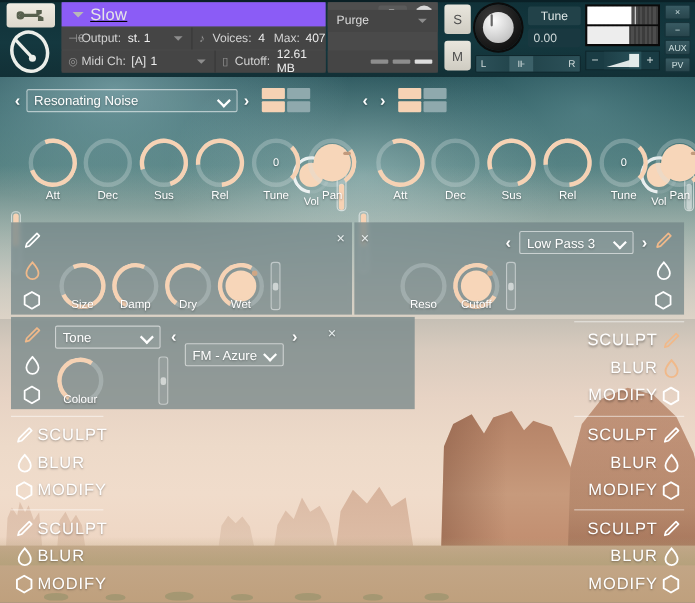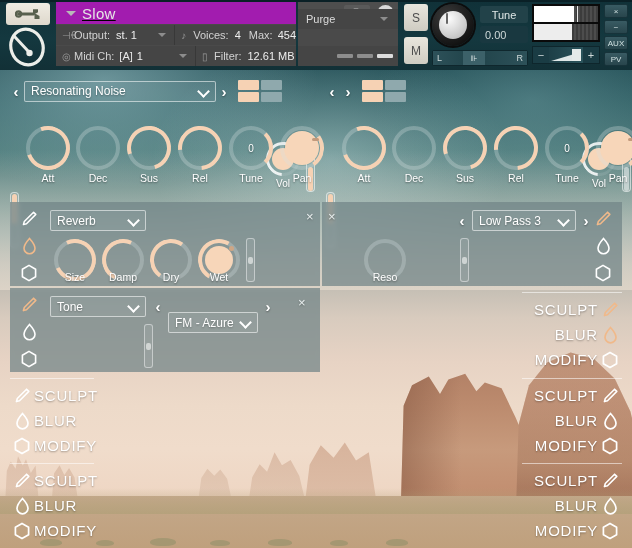--- a/index.html
+++ b/index.html
@@ -70,21 +70,21 @@
   .khdr-top-line { position:absolute; left:0; top:0; width:632px; height:2px; background:#0a2026; }
 
   .wrench-btn { position:absolute; left:6px; top:3px; width:44px; height:22px;
     background: linear-gradient(180deg,#f0ece3,#ded8cc); border-radius:3px;
     display:flex; align-items:center; justify-content:center; }
   .logo { position:absolute; left:4px; top:26px; width:48px; height:42px; }
 
   .inst-panel { position:absolute; left:56px; top:2px; width:240px; height:64px;
     background:#4a4a4a; border-radius:2px; }
   .inst-title-row { position:absolute; left:0; top:0; width:240px; height:22px;
-    background:#a21caf; display:flex; align-items:center;text-decoration:underline; }
+    background:#8b5cf6; display:flex; align-items:center;text-decoration:underline; }
   .inst-title { color:#e6e6e6; font-size:15px; letter-spacing:.3px; margin-left:26px; }
   .tri-down { position:absolute; left:10px; top:9px; width:0;height:0;
     border-left:5px solid transparent;border-right:5px solid transparent;border-top:5px solid #b8b8b8;}
   .inst-row { position:absolute; left:0; height:20px; width:240px; display:flex; align-items:center;
     color:#d2d2d2; font-size:11px; }
   .inst-row.r1 { top:23px; background:#454545; }
   .inst-row.r2 { top:44px; background:#454545; }
   .cellA { width:140px; display:flex; align-items:center; padding-left:6px; position:relative; border-right:1px solid #383838; height:20px;}
   .cellB { flex:1; display:flex; align-items:center; padding-left:6px; height:20px;}
   .ic { width:12px; color:#9a9a9a; font-size:10px; display:inline-block; }
@@ -182,21 +182,21 @@
     text-shadow:0 1px 2px rgba(0,0,0,.45);}
   .kval { position:absolute; inset:0; display:flex;align-items:center;justify-content:center;
     color:#fff; font-size:10px; text-shadow:0 1px 2px rgba(0,0,0,.4);}
   .pan-knob-core { position:absolute; left:5px; top:5px; width:34px; height:34px; border-radius:50%; background:#f7d6b9;}
   .pan-knob-ind { position:absolute; right:5px; top:12px; width:7px; height:3px; background:#c29a7c; border-radius:2px;}
 
   
   .fx { position:absolute; background: rgba(112,132,134,.72); backdrop-filter: blur(2px); }
   .fx-left  { left:10px; top:202px; width:310px; height:84px; }
   .fx-right { left:322px; top:202px; width:300px; height:84px; }
-  .fx-tone  { left:10px; top:288px; width:310px; height:84px; }
+  .fx-tone  { left:10px; top:288px; width:367px; height:84px; }
 
   .tools { position:absolute; top:8px; width:26px; height:68px; display:flex; flex-direction:column; align-items:center; gap:9px;}
   .tool { width:18px; height:18px; display:flex; align-items:center; justify-content:center; cursor:pointer;}
 
   .fx-select { position:absolute; height:21px; border:1px solid rgba(255,255,255,.55); border-radius:2px;
     background:rgba(255,255,255,.05); display:flex; align-items:center; padding:0 6px; }
   .fx-select span.txt { color:#fff; font-size:12px; text-shadow:0 1px 2px rgba(0,0,0,.3);}
 
   .fx-close { position:absolute; color:#e8eeee; font-size:13px; cursor:pointer; text-shadow:0 1px 2px rgba(0,0,0,.3);}
 
@@ -283,34 +283,34 @@
           <span class="ic">⊣€</span>
           <span>Output:</span>
           <span style="margin-left:6px;color:#eee">st. 1</span>
           <span class="small-caret"></span>
         </div>
         <div class="cellB">
           <span class="ic">♪</span>
           <span>Voices:</span>
           <span style="margin-left:6px;color:#eee">4</span>
           <span style="margin-left:8px">Max:</span>
-          <span style="margin-left:5px;color:#eee">454</span>
+          <span style="margin-left:5px;color:#eee">407</span>
         </div>
       </div>
       <div class="inst-row r2">
         <div class="cellA">
           <span class="ic">◎</span>
           <span>Midi Ch:</span>
           <span class="val-bracket" style="margin-left:5px">[A]</span>
           <span style="margin-left:4px;color:#eee">1</span>
           <span class="small-caret"></span>
         </div>
         <div class="cellB">
           <span class="ic">▯</span>
-          <span>Filter:</span>
+          <span>Cutoff:</span>
           <span style="margin-left:6px;color:#eee">12.61 MB</span>
         </div>
       </div>
     </div>
 
     <div class="nav-panel">
       <div class="np-top">
         <div class="np-arrow">◀</div>
         <div class="np-arrow">▶</div>
         <div class="cam-btn">
@@ -526,24 +526,20 @@
             <path d="M7.5 1.5 C7.5 1.5 13 7.6 13 11.3 A5.5 5.5 0 0 1 2 11.3 C2 7.6 7.5 1.5 7.5 1.5Z" fill="none" stroke="#f0b98a" stroke-width="1.6"></path>
           </svg>
       </div>
       <div class="tool">
         <svg width="18" height="18" viewBox="0 0 18 18">
             <path d="M9 1.4 L15.6 5.2 L15.6 12.8 L9 16.6 L2.4 12.8 L2.4 5.2 Z" fill="none" stroke="#ffffff" stroke-width="1.6" stroke-linejoin="round"></path>
           </svg>
       </div>
     </div>
 
-    <div class="fx-select" style="left:40px;top:8px;width:96px">
-      <span class="txt">Reverb</span>
-      <span class="chev"></span>
-    </div>
     <div class="fx-close" style="left:296px;top:7px">×</div>
 
     <div class="fxk" style="left:44px;top:37px">
       <div class="fxk-ring"></div>
       <div class="karc" style="border:4px solid transparent;border-color:#f6d2b4 #f6d2b4 #f6d2b4 transparent;transform:rotate(20deg)"></div>
       <div class="fxk-lab">Size</div>
     </div>
     <div class="fxk" style="left:92px;top:37px">
       <div class="fxk-ring"></div>
       <div class="karc" style="border:4px solid transparent;border-color:#f6d2b4 transparent transparent #f6d2b4;transform:rotate(-20deg)"></div>
@@ -591,20 +587,27 @@
         <svg width="18" height="18" viewBox="0 0 18 18">
             <path d="M9 1.4 L15.6 5.2 L15.6 12.8 L9 16.6 L2.4 12.8 L2.4 5.2 Z" fill="none" stroke="#ffffff" stroke-width="1.6" stroke-linejoin="round"></path>
           </svg>
       </div>
     </div>
 
     <div class="fxk" style="left:42px;top:37px">
       <div class="fxk-ring"></div>
       <div class="fxk-lab">Reso</div>
     </div>
+    <div class="fxk" style="left:90px;top:37px">
+      <div class="fxk-ring"></div>
+      <div class="karc" style="border:4px solid transparent;border-left-color:#f6d2b4;border-top-color:#f6d2b4;border-bottom-color:#f6d2b4;transform:rotate(-15deg)"></div>
+      <div class="fxk-core"></div>
+        <div class="fxk-dot"></div>
+      <div class="fxk-lab">Cutoff</div>
+    </div>
     <div class="fx-vs" style="left:138px;top:36px">
       <div class="th" style="top:18px"></div>
     </div>
   </div>
 
   <div class="fx fx-tone">
     <div class="tools" style="left:6px">
       <div class="tool">
         <svg width="18" height="18" viewBox="0 0 18 18">
             <path d="M13.6 2.2l2.2 2.2-9.3 9.3-3.1.9.9-3.1z" fill="none" stroke="#f0b98a" stroke-width="1.6" stroke-linejoin="round"></path>
@@ -627,20 +630,25 @@
       <span class="chev"></span>
     </div>
     <div class="arw" style="position:absolute;left:140px;top:10px">‹</div>
     <div class="fx-select" style="left:158px;top:24px;width:90px">
       <span class="txt">FM - Azure</span>
       <span class="chev"></span>
     </div>
     <div class="arw" style="position:absolute;left:250px;top:10px">›</div>
     <div class="fx-close" style="left:288px;top:7px">×</div>
 
+    <div class="fxk" style="left:42px;top:37px">
+      <div class="fxk-ring"></div>
+      <div class="karc" style="border:4px solid transparent;border-left-color:#f6d2b4;border-top-color:#f6d2b4;transform:rotate(-12deg)"></div>
+      <div class="fxk-lab">Colour</div>
+    </div>
     <div class="fx-vs" style="left:134px;top:36px">
       <div class="th" style="top:18px"></div>
     </div>
   </div>
 
   <div class="stack" style="left:10px;top:374px">
     <div class="divider" style="width:84px;margin-left:0"></div>
     <div class="srow">
       <div class="ico">
         <svg width="18" height="18" viewBox="0 0 18 18">

